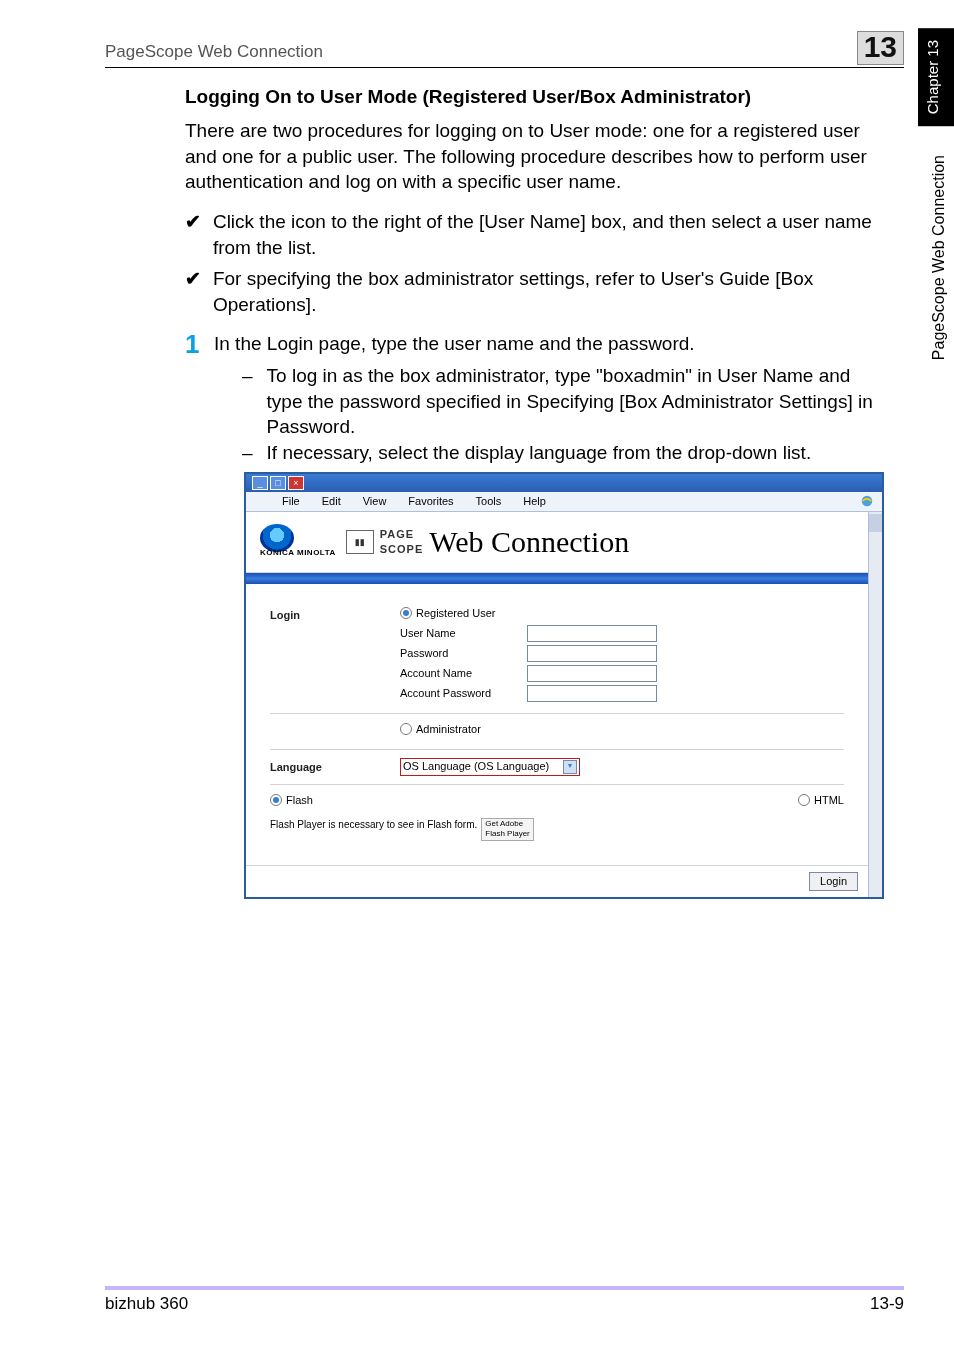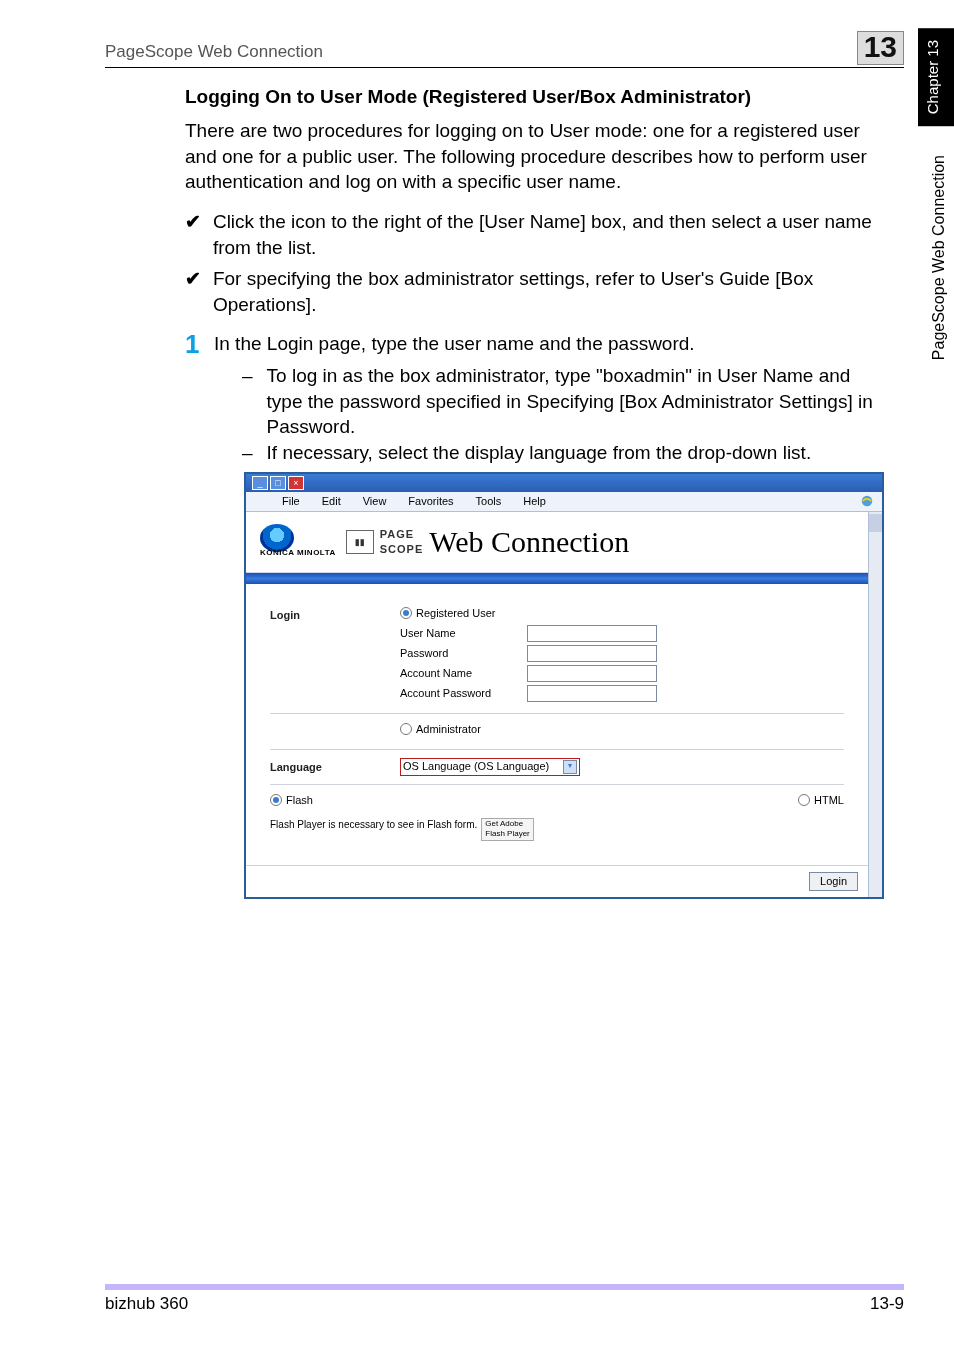--- a/index.html
+++ b/index.html
@@ -63,21 +63,21 @@
     .sel-arrow { width:14px; height:14px; background:#cde0f6; border:1px solid #7a8aa0; display:flex; align-items:center; justify-content:center; font-size:8px; color:#3a7bd5; }
     .vm-row { display:flex; align-items:center; gap:40px;justify-content:space-between; }
     .flash-note { font-size:10px; margin-top:6px; display:flex; align-items:flex-start; gap:4px; }
     .flash-badge { border:1px solid #aaa; padding:0 3px; font-size:8px; background:#f5f5f5; }
     .login-footer { display:flex; justify-content:flex-end; padding:6px 10px; border-top:1px solid #cfd3db; }
     .login-btn { border:1px solid #7a8aa0; background:#eef0f4; padding:1px 10px; font-size:11px; }
     .scroll-stub { width:14px; background:#e6eaf2; border-left:1px solid #b0c0d8; }
     .browser-body { display:flex; }
     .browser-content { flex:1; }
     .scroll-thumb { width:100%; height:18px; background:#c5d0e4; margin-top:2px; }
-    .footer { position:absolute; bottom:38px; left:105px; right:50px; border-top:6px solid #c4b5fd; display:flex; justify-content:space-between; font-size:17px; padding-top:4px; }
+    .footer { position:absolute; bottom:38px; left:105px; right:50px; border-top:4px solid #c4b5fd; display:flex; justify-content:space-between; font-size:17px; padding-top:4px; }
   </style>
 </head>
 <body>
 
 <div class="side-tab">Chapter 13</div>
 <div class="side-label">PageScope Web Connection</div>
 
 <div class="page">
   <div class="header-row">
     <div class="header-left">PageScope Web Connection</div>

